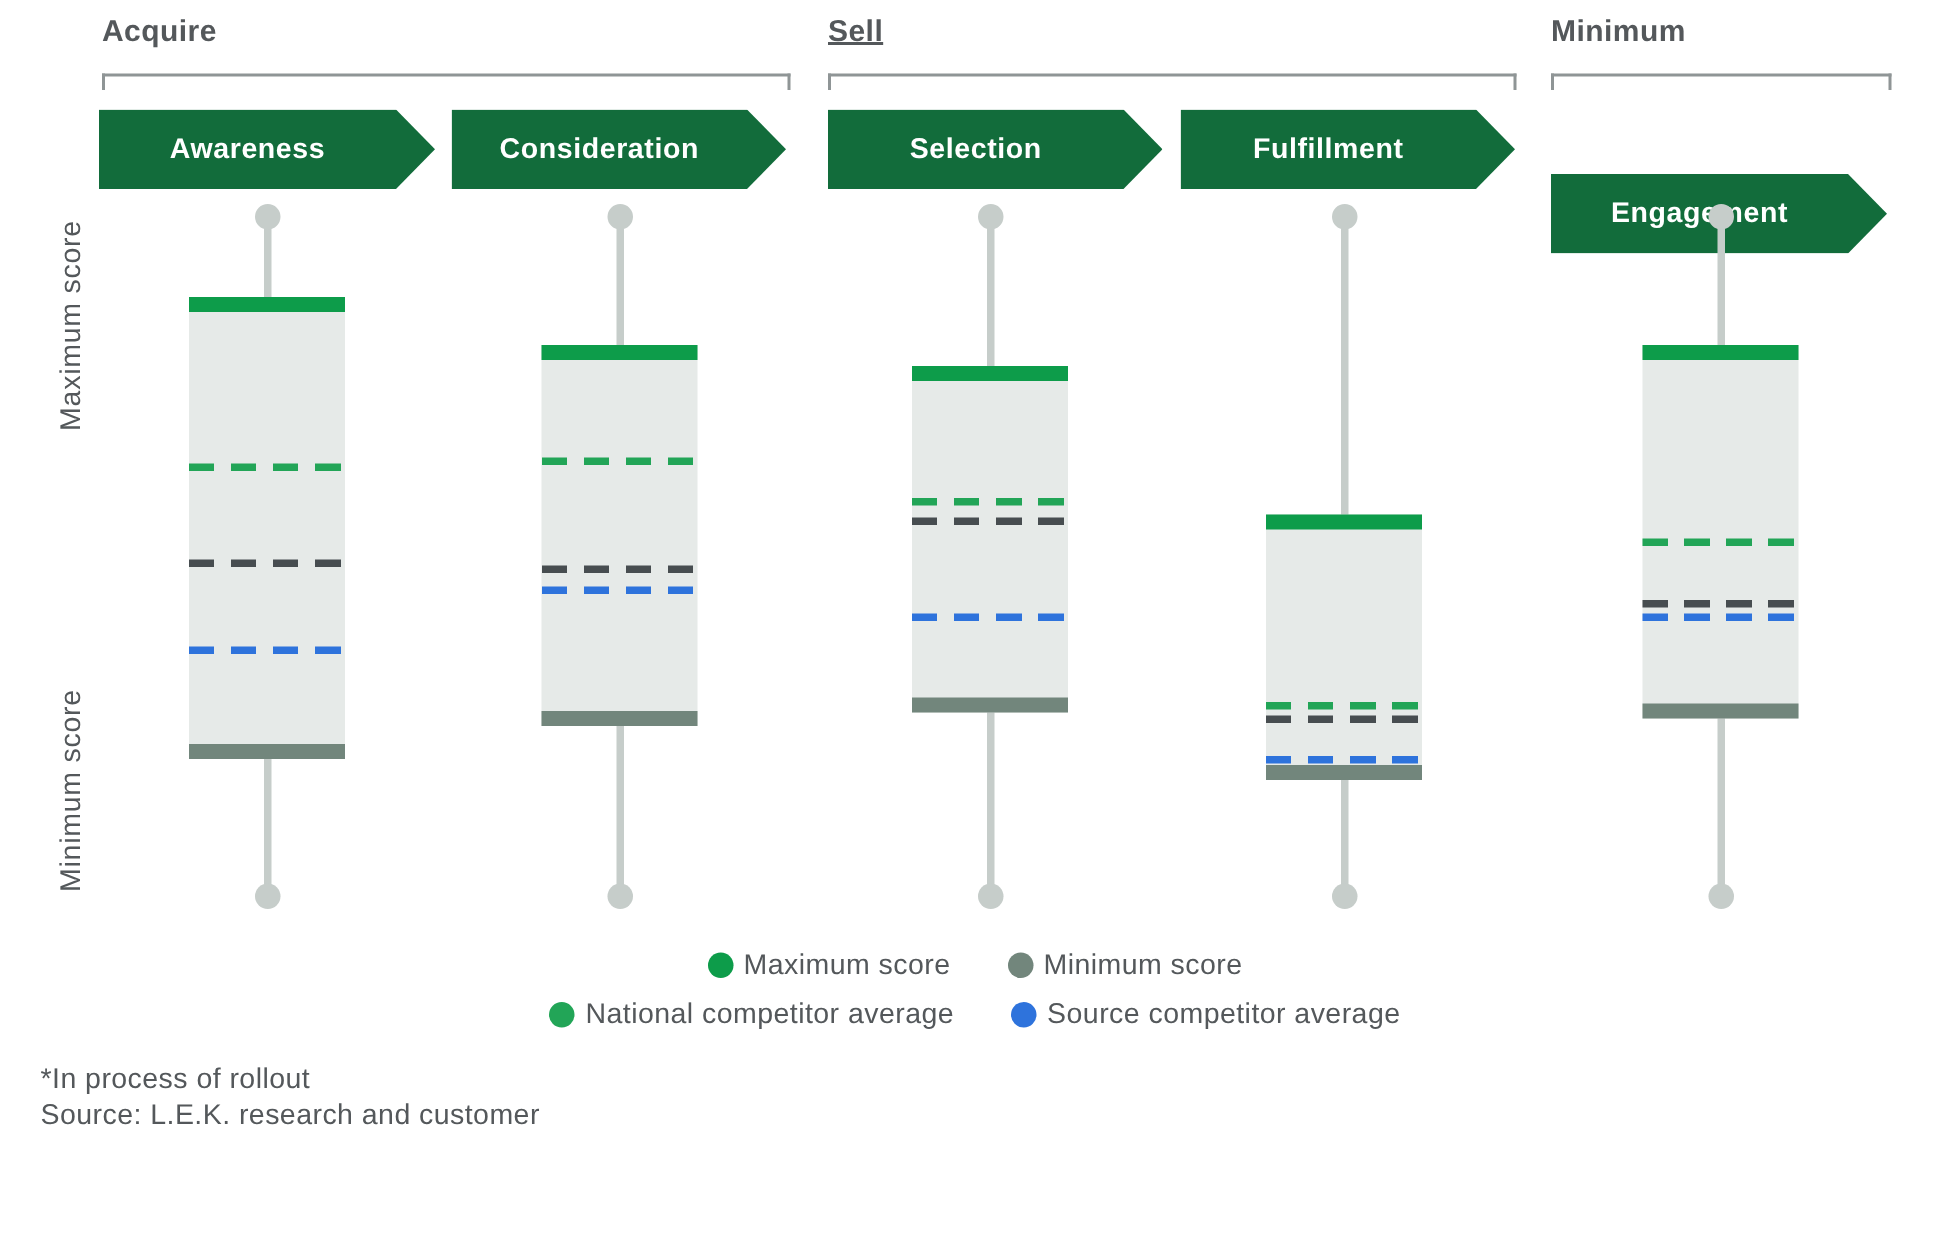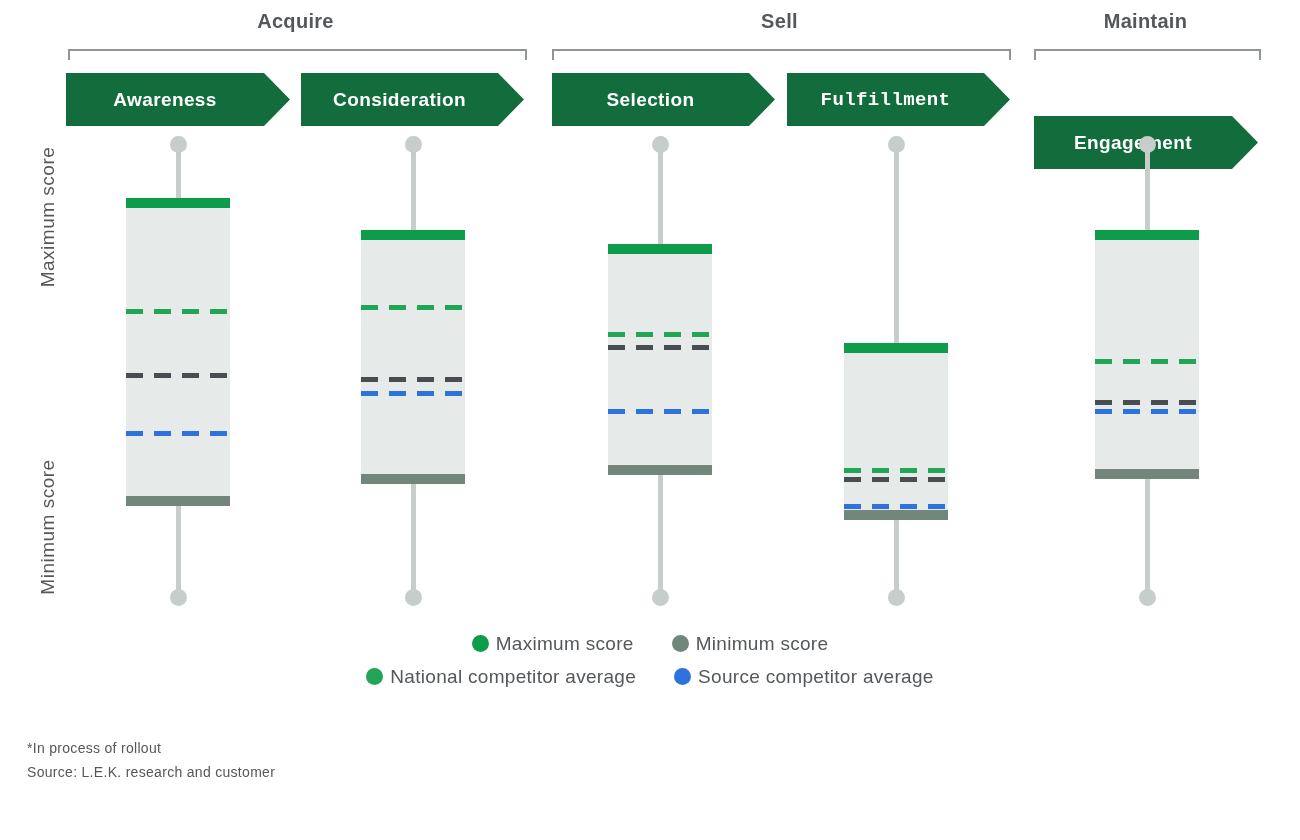--- a/index.html
+++ b/index.html
@@ -2,65 +2,65 @@
 <html style="--c-arrow: #126C3B; --c-text: #54585B; --c-bracket: #8F9596; --c-bg: #FFFFFF;"><head>
 <meta charset="utf-8">
 <style>
   html,body{margin:0;padding:0;background:#fff;}
   .canvas{
     position:relative;width:1300px;height:840px;background:var(--c-bg,#fff);
     font-family:"Liberation Sans","DejaVu Sans",sans-serif;color:var(--c-text,#54585B);
     overflow:hidden;
   }
   .group-title{
-    position:absolute;top:10px;height:26px;text-align:center;
+    position:absolute;top:10px;height:26px;text-align:left;
     font-size:20px;font-weight:700;letter-spacing:.3px;color:var(--c-text,#54585B);
   }
   .bracket{
     position:absolute;top:49px;height:9px;
     border-top:2px solid var(--c-bracket,#8F9596);
     border-left:2px solid var(--c-bracket,#8F9596);
     border-right:2px solid var(--c-bracket,#8F9596);
   }
   .stage-arrow{
     position:absolute;top:73px;height:53px;background:var(--c-arrow,#126C3B);
     clip-path:polygon(0 0, calc(100% - 26px) 0, 100% 50%, calc(100% - 26px) 100%, 0 100%);
     display:flex;align-items:center;justify-content:center;
     padding-right:26px;box-sizing:border-box;
     color:#fff;font-size:19px;font-weight:700;letter-spacing:.4px;
   }
   .title-1,.bracket-1{left:68px;width:455px;}
-  .title-2,.bracket-2{left:552px;width:455px;}
+  .title-2,.bracket-2{left:552px;width:455px;text-decoration:underline;}
   .title-3,.bracket-3{left:1034px;width:223px;}
   .arrow-1{left:66px;width:224px;}
   .arrow-2{left:301px;width:223px;}
   .arrow-3{left:552px;width:223px;}
-  .arrow-4{left:787px;width:223px;font-family:Liberation Mono, monospace;}
+  .arrow-4{left:787px;width:223px;}
   .arrow-5{left:1034px;width:224px;margin-top:43px;}
   .axis-label{
     position:absolute;white-space:nowrap;font-size:19px;letter-spacing:.5px;
     transform:translate(-50%,-50%) rotate(-90deg);color:var(--c-text,#54585B);
   }
   #plot{position:absolute;left:0;top:0;width:1300px;height:840px;}
   #plot .stem,#plot .box,#plot .bar,#plot .dash{position:absolute;}
   #plot .dot{position:absolute;border-radius:50%;}
   .legend{position:absolute;left:0;top:627px;width:1300px;}
   .legend-row{display:flex;justify-content:center;align-items:center;gap:38px;height:33px;}
   .legend-item{display:flex;align-items:center;gap:7px;font-size:19px;letter-spacing:.3px;}
   .legend-dot{width:17px;height:17px;border-radius:50%;flex:0 0 auto;}
-  .footnotes{position:absolute;left:27px;top:736px;font-size:14px;line-height:24px;letter-spacing:.3px;}
+  .footnotes{position:absolute;left:27px;top:708px;font-size:19px;line-height:24px;letter-spacing:.3px;}
 </style>
 </head>
 <body>
 
 <div class="canvas">
 
   <div class="group-title title-1">Acquire</div>
   <div class="group-title title-2">Sell</div>
-  <div class="group-title title-3">Maintain</div>
+  <div class="group-title title-3">Minimum</div>
 
   <div class="bracket bracket-1"></div>
   <div class="bracket bracket-2"></div>
   <div class="bracket bracket-3"></div>
 
   <div class="stage-arrow arrow-1">Awareness</div>
   <div class="stage-arrow arrow-2">Consideration</div>
   <div class="stage-arrow arrow-3">Selection</div>
   <div class="stage-arrow arrow-4">Fulfillment</div>
   <div class="stage-arrow arrow-5">Engagement</div>

